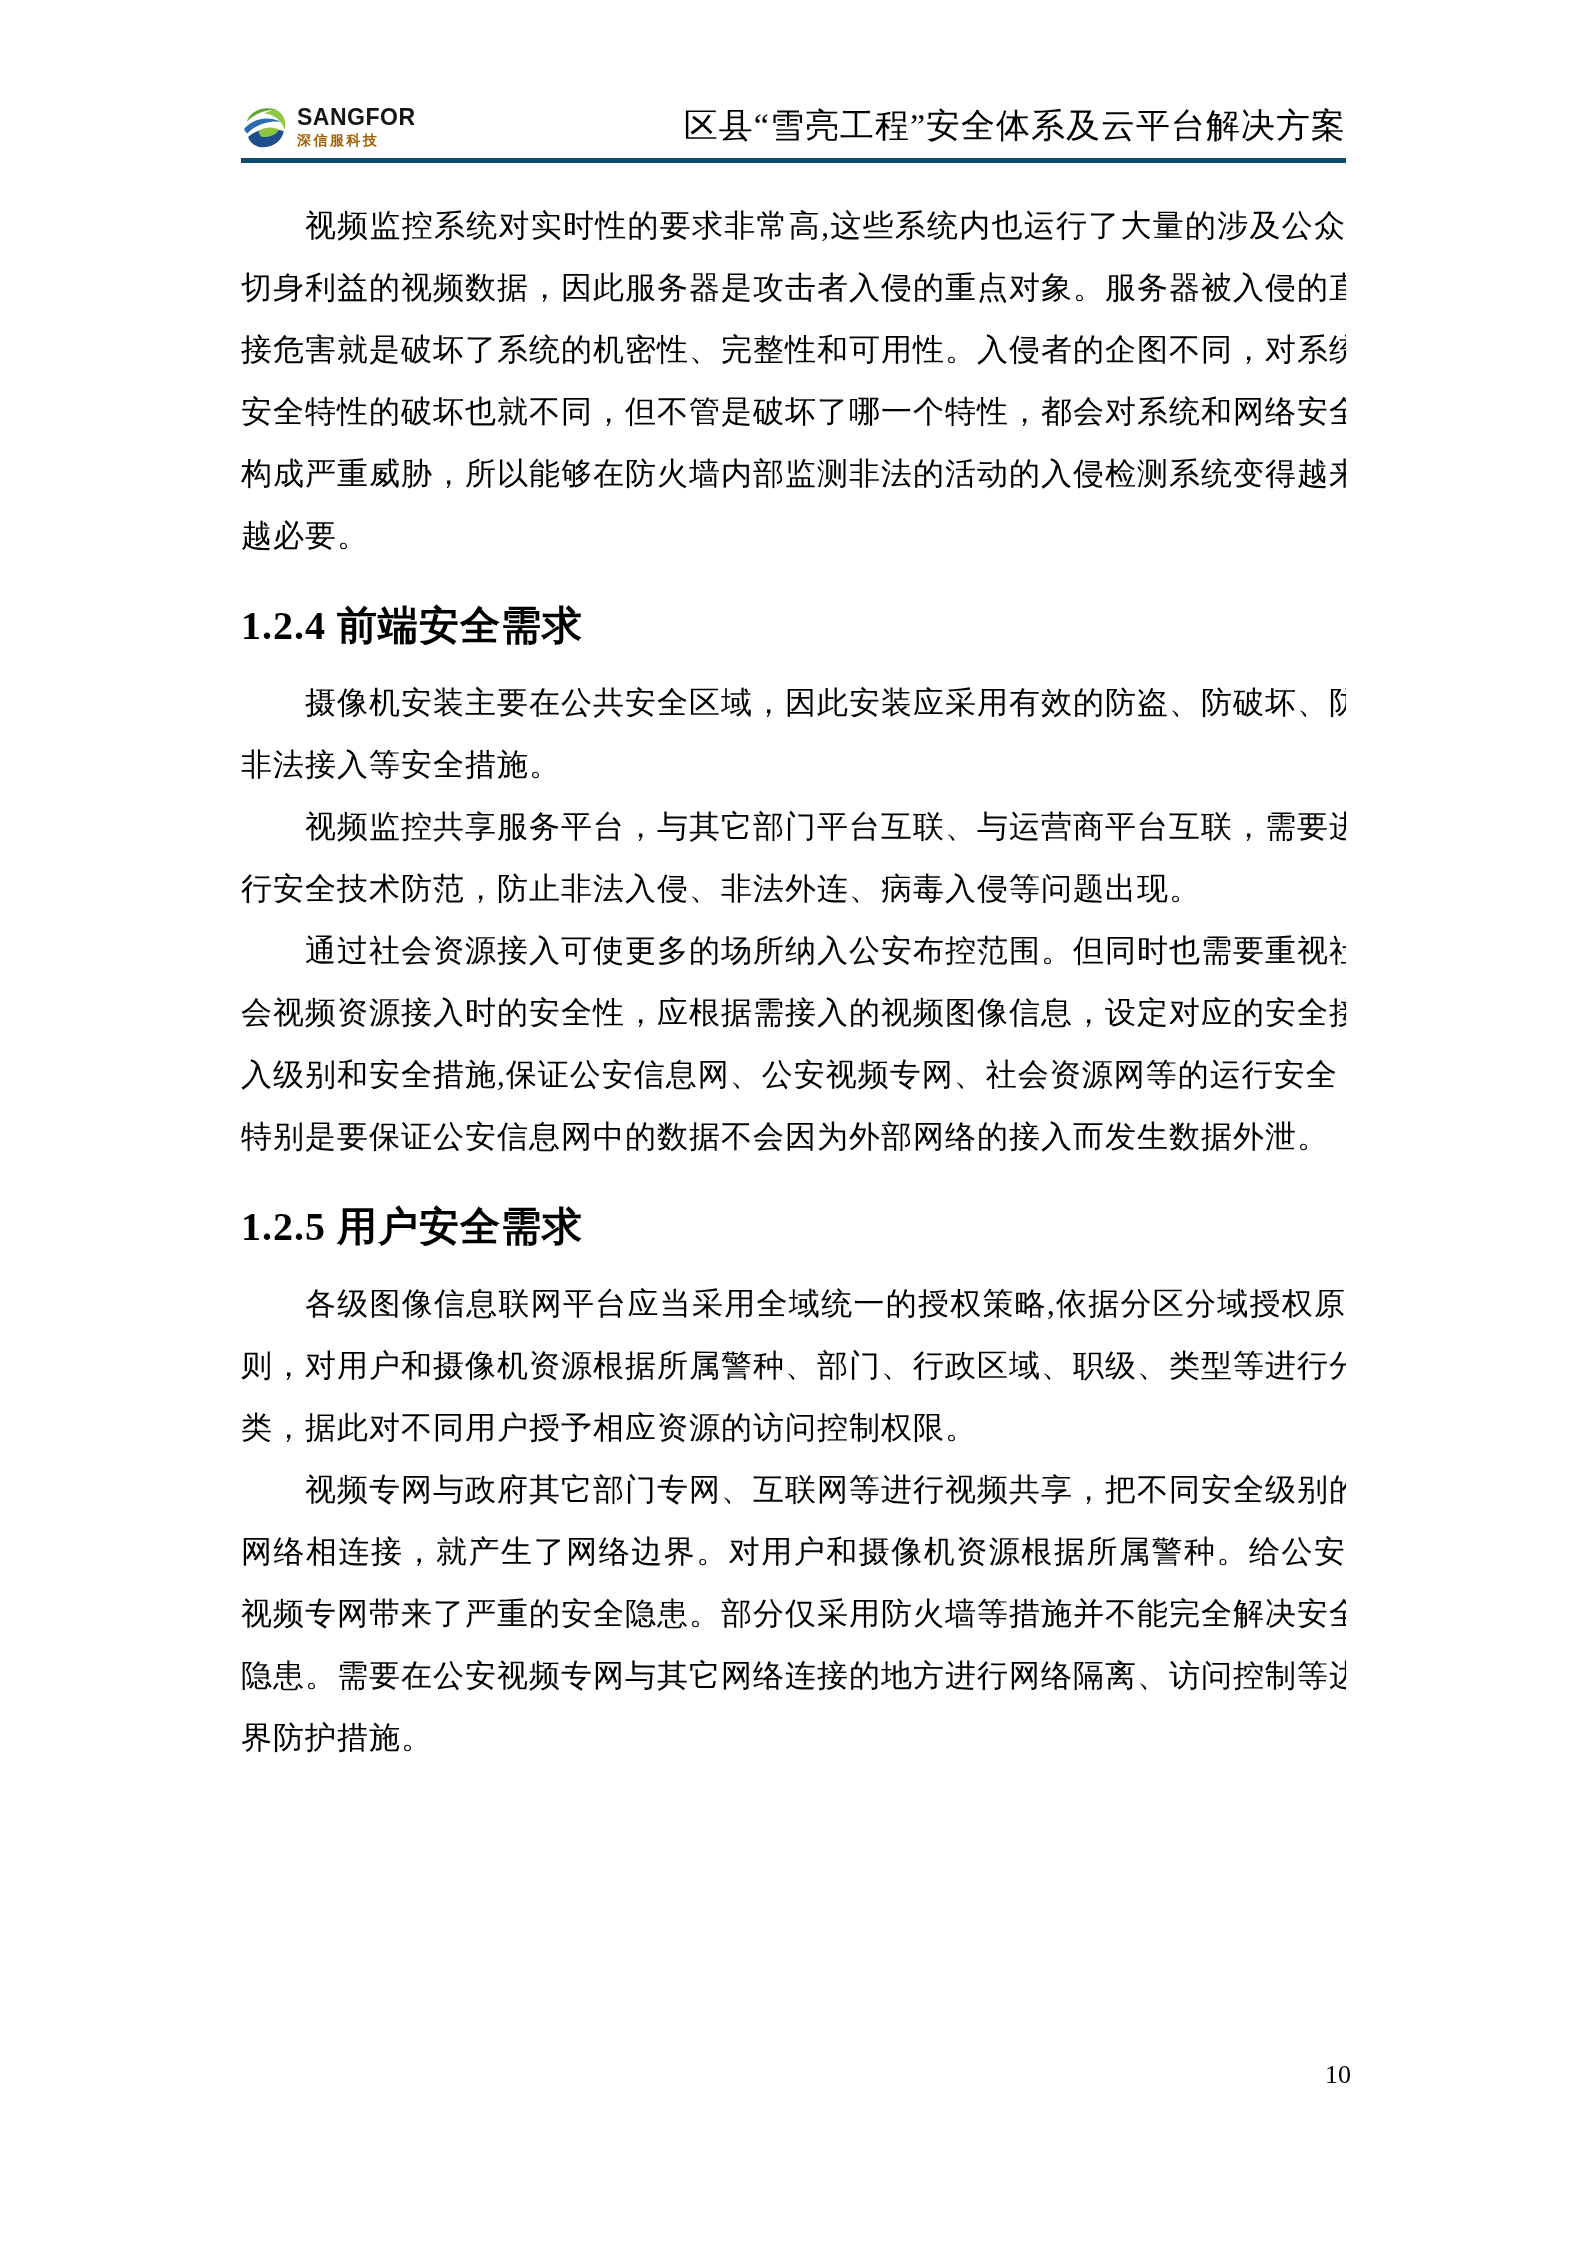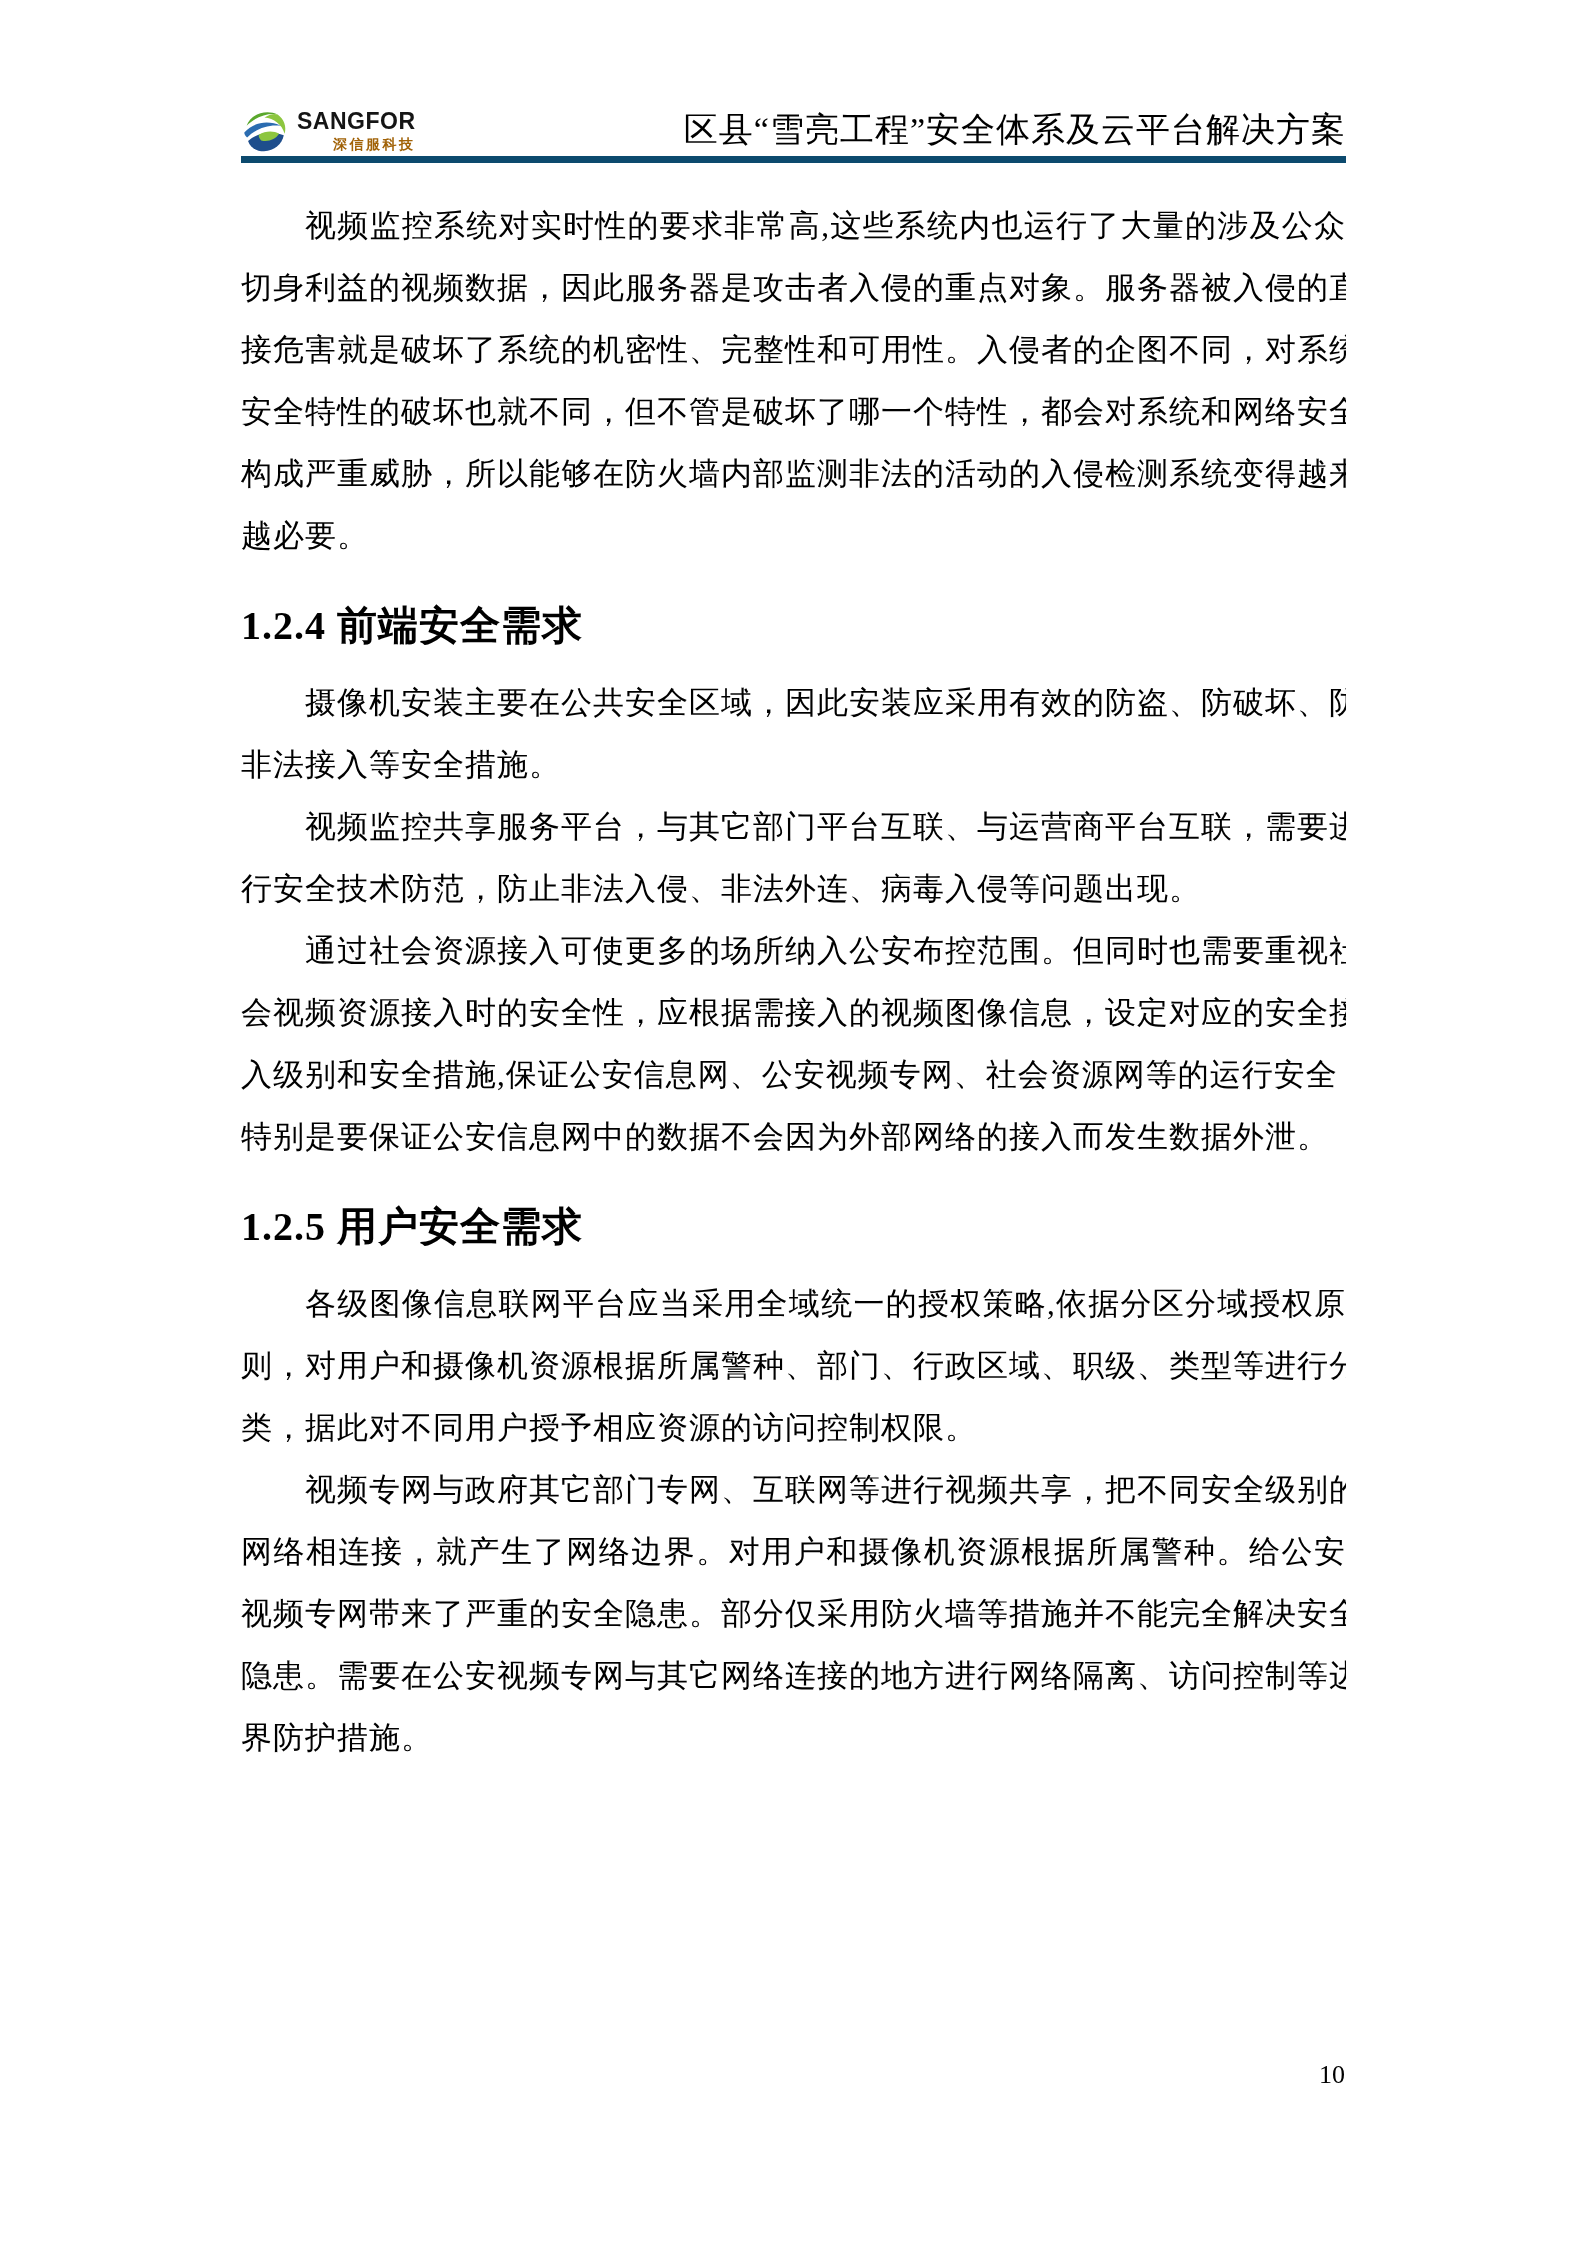--- a/index.html
+++ b/index.html
@@ -22,23 +22,23 @@
     left: 241px;
     top: 100px;
     width: 1105px;
   }
 
   
   .header {
     display: flex;
     justify-content: space-between;
     align-items: flex-end;
-    border-bottom: 7px solid #0c4a6e;
+    border-bottom: 5px solid #0c4a6e;
+    padding-bottom: 6px;
     height: 63px;
-    text-align: right;
   }
   .logo { display: flex; align-items: center; gap: 9px; }
   .logo svg { display: block; }
   .logo-text { display: flex; flex-direction: column; justify-content: center; }
   .brand {
     font-family: "Liberation Sans", sans-serif;
     font-weight: 700;
     font-size: 23px;
     letter-spacing: 0.5px;
     color: #151515;
@@ -83,21 +83,21 @@
     height: 46px;
     line-height: 46px;
     letter-spacing: 1px;
     margin: 36px 0 23px 0;
   }
 
   
   .page-number {
     position: absolute;
     top: 2060px;
-    right: 242px;
+    right: 236px;
     font-size: 26px;
   }
 </style>
 </head>
 <body>
 
 <div class="page">
   <div class="content">
 
     <div class="header">

